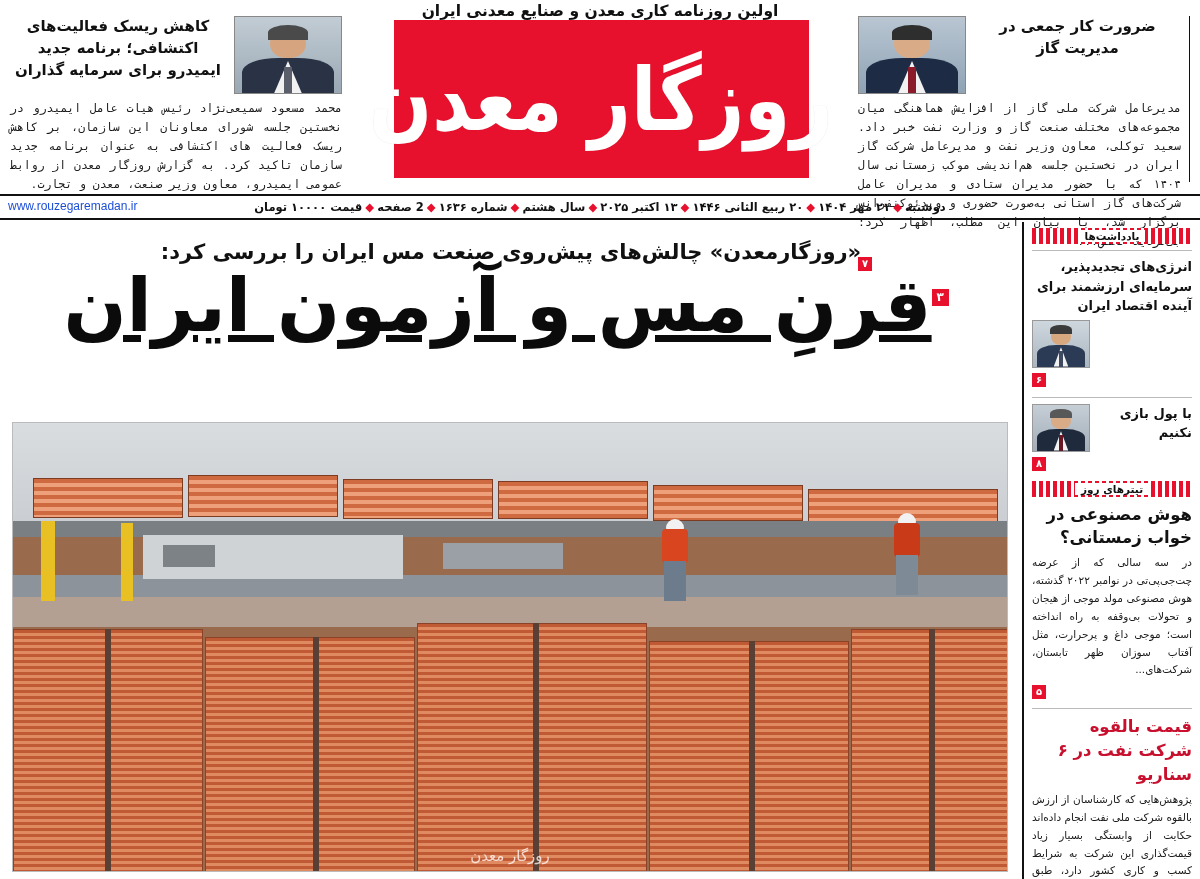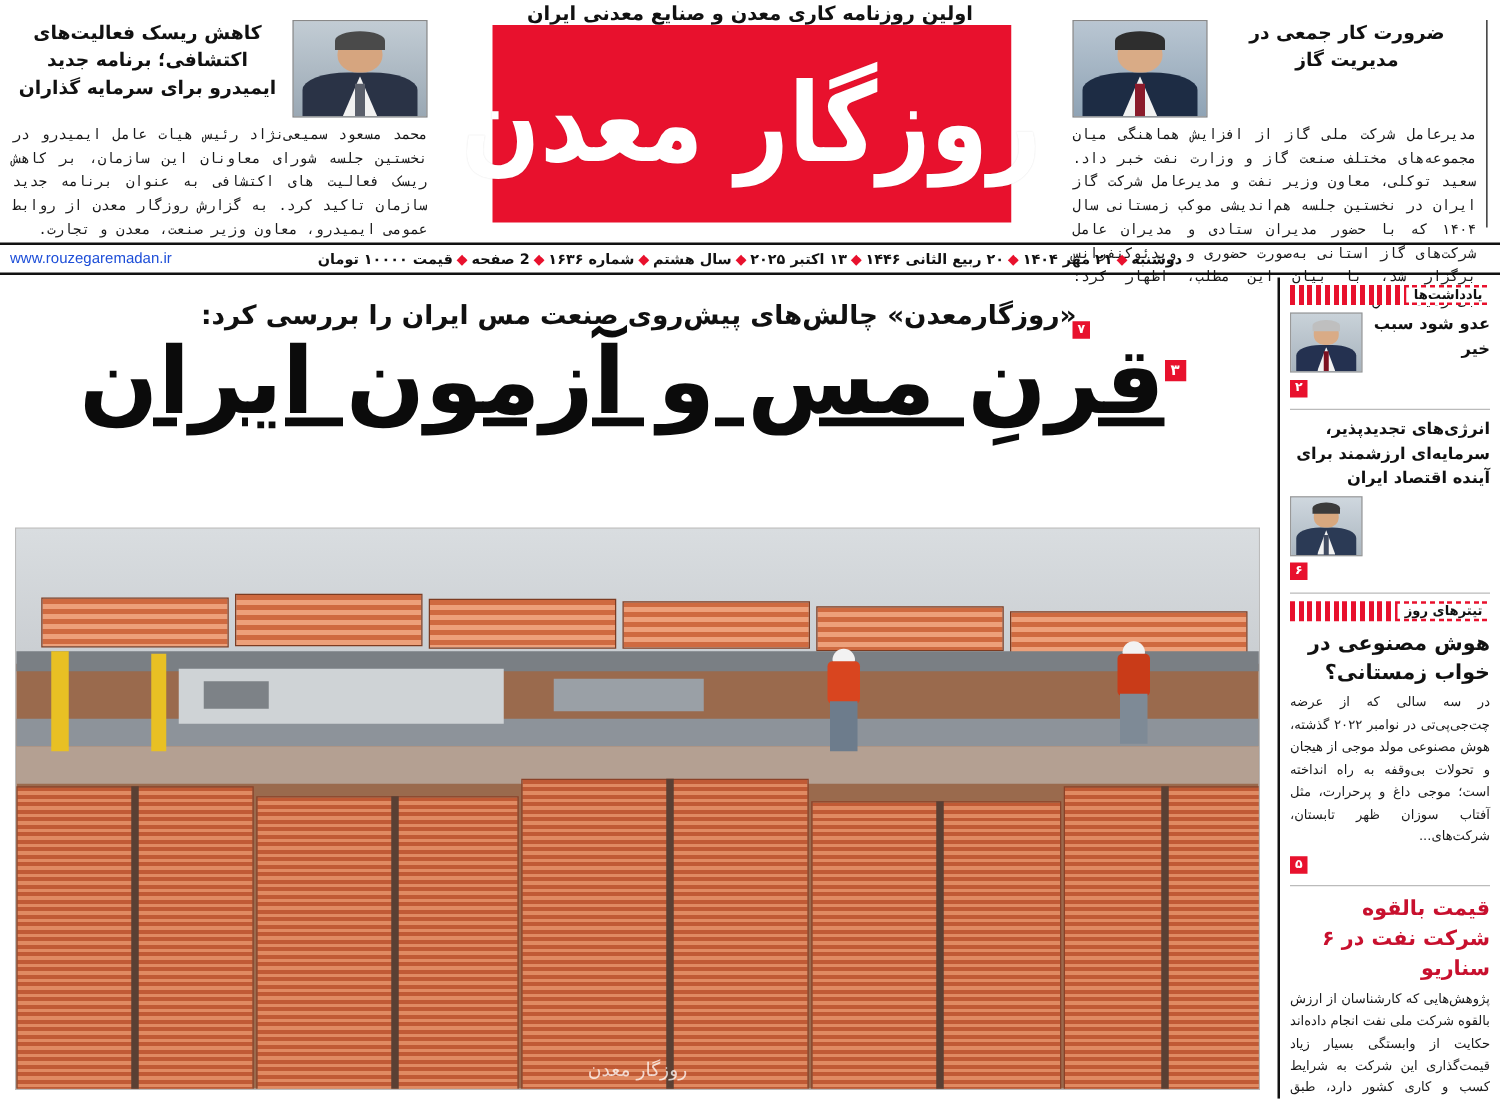--- a/index.html
+++ b/index.html
@@ -162,21 +162,21 @@
 
   
   .sidebar {
     position: absolute; top: 222px; left: 1022px; width: 178px; height: 657px;
     border-left: 2px solid #111;
     padding: 6px 8px 0 8px;
   }
   .sb-ribbon {
     position: relative; height: 16px; margin-bottom: 6px;
     background: repeating-linear-gradient(90deg,#e8112d 0,#e8112d 4px,#fff 4px,#fff 7px);
-    display: flex; align-items: center; justify-content: flex-start;
+    display: flex; align-items: center; justify-content: center;
   }
   .sb-ribbon span {
     background: #fff; padding: 0 6px; font-size: 10.5px; font-weight: bold; color: #111;
   }
   .sb-item { margin-bottom: 8px; }
   .sb-head { display: flex; gap: 6px; align-items: flex-start; }
   .sb-title {
     flex: 1 1 auto; font-size: 13px; font-weight: bold; line-height: 1.5;
     text-align: right; color: #111;
   }
@@ -310,38 +310,20 @@
       <div class="watermark">روزگار معدن</div>
     </div>
   </div>
 
   <div class="sidebar">
 
     <div class="sb-ribbon">
       <span>یادداشت‌ها</span>
     </div>
 
-    <div class="sb-item">
-      <div class="sb-head">
-        <div class="sb-title">عدو شود سبب خیر</div>
-        <div class="sb-photo">
-          <div class="face">
-            <div class="bg" style="background:linear-gradient(#c9d2d9,#a7b3bd)"></div>
-            <div class="body" style="background:#243150"></div>
-            <div class="shirt"></div>
-              <div class="tie" style="background:#7d1020"></div>
-            <div class="head"></div>
-              <div class="hair" style="background:#bfbfbf"></div>
-          </div>
-        </div>
-      </div>
-      <div class="sb-tagrow" style="text-align:left">
-        <span class="page-tag">۲</span>
-      </div>
-    </div>
 
     <hr class="hr-thin">
 
     <div class="sb-item">
       <div class="sb-title">انرژی‌های تجدیدپذیر، سرمایه‌ای ارزشمند برای آینده اقتصاد ایران</div>
       <div class="sb-head" style="margin-top:4px">
         <div style="flex:1 1 auto"></div>
         <div class="sb-photo">
           <div class="face">
             <div class="bg" style="background:linear-gradient(#cfd7de,#aab6c0)"></div>
@@ -353,20 +335,38 @@
           </div>
         </div>
       </div>
       <div class="sb-tagrow" style="text-align:left">
         <span class="page-tag">۶</span>
       </div>
     </div>
 
     <hr class="hr-thin">
 
+    <div class="sb-item">
+      <div class="sb-head">
+        <div class="sb-title">با پول بازی نکنیم</div>
+        <div class="sb-photo">
+          <div class="face">
+            <div class="bg" style="background:linear-gradient(#c6ced6,#a2aeb9)"></div>
+            <div class="body" style="background:#1f2a3d"></div>
+            <div class="shirt"></div>
+              <div class="tie" style="background:#6a1725"></div>
+            <div class="head" style="background:#d9ab86"></div>
+              <div class="hair" style="background:#585858"></div>
+          </div>
+        </div>
+      </div>
+      <div class="sb-tagrow" style="text-align:left">
+        <span class="page-tag">۸</span>
+      </div>
+    </div>
 
     <div class="sb-ribbon">
       <span>تیترهای روز</span>
     </div>
 
     <div class="sb-item">
       <div class="big-title">هوش مصنوعی در خواب زمستانی؟</div>
       <div class="sb-body">در سه سالی که از عرضه چت‌جی‌پی‌تی در نوامبر ۲۰۲۲ گذشته، هوش مصنوعی مولد موجی از هیجان و تحولات بی‌وقفه به راه انداخته است؛ موجی داغ و پرحرارت، مثل آفتاب سوزان ظهر تابستان، شرکت‌های...</div>
       <div class="sb-tagrow" style="text-align:left">
         <span class="page-tag">۵</span>

